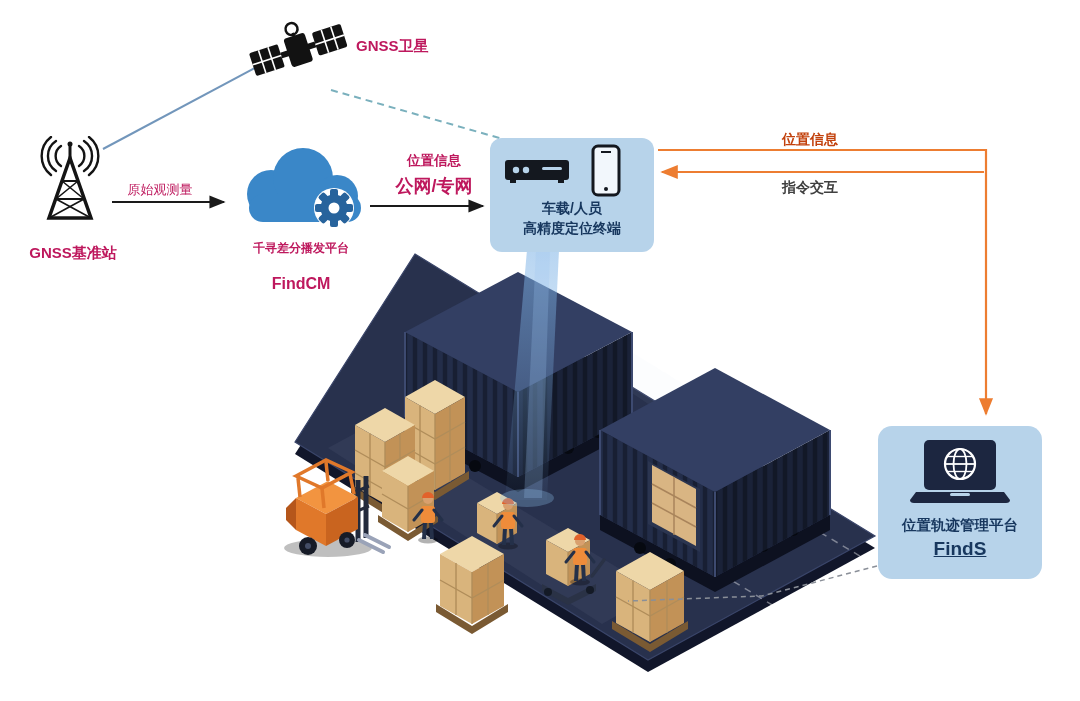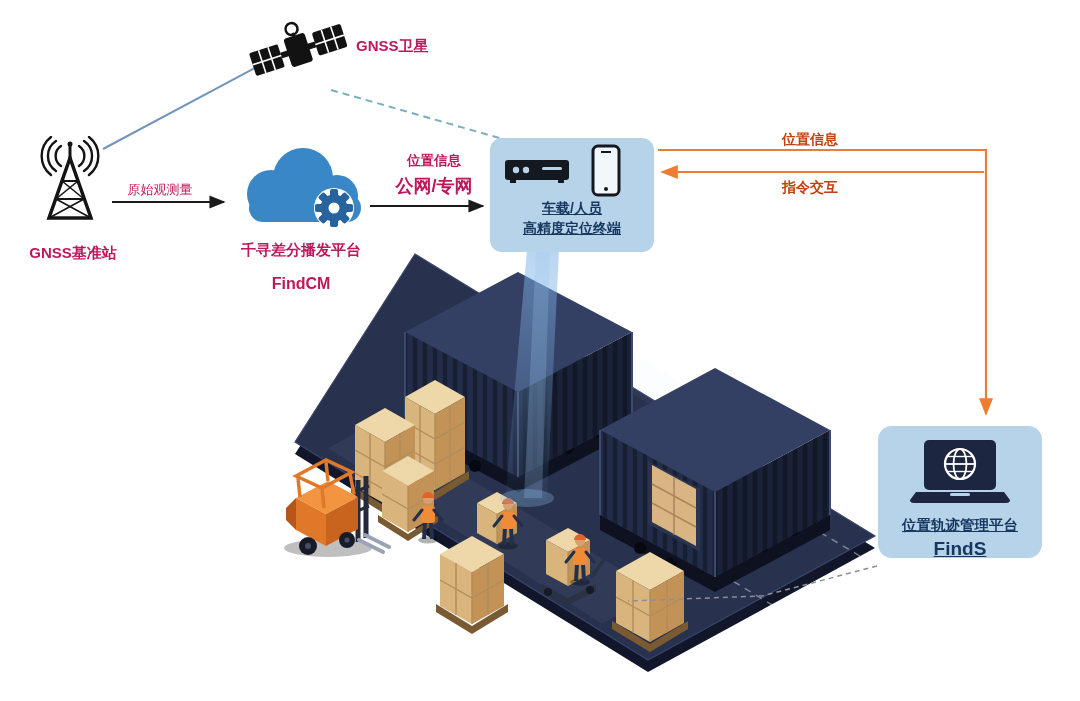--- a/index.html
+++ b/index.html
@@ -2,21 +2,21 @@
 <html><head>
 <meta charset="utf-8">
 <style>
   * { margin:0; padding:0; box-sizing:border-box; }
   html,body { background:#ffffff; font-family:"Liberation Sans","DejaVu Sans",sans-serif; }
   .canvas { position:relative; width:1080px; height:701px; background:#ffffff; overflow:hidden; }
   .abs { position:absolute; }
   .lbl { position:absolute; color:#be185d; white-space:nowrap; line-height:1.2; }
   .center { text-align:center; }
   .panel { position:absolute; background:#b7d3ea; border-radius:12px; }
-  .ptext { position:absolute; left:0; width:100%; text-align:center; font-size:14px; font-weight:700; color:#17375e; white-space:nowrap;text-decoration:underline; }
+  .ptext { position:absolute; left:0; width:100%; text-align:center; font-size:14px; font-weight:700; color:#17375e; white-space:nowrap; }
   .underline { text-decoration:underline; }
   svg { display:block; }
   .layer { position:absolute; inset:0; pointer-events:none; }
 </style>
 </head>
 <body>
 
 <div class="canvas">
 
   <svg class="abs" style="left:250px;top:240px" width="640" height="440" viewBox="0 0 640 440">
@@ -292,21 +292,21 @@
         <rect x="-4" y="-19" width="8" height="9" rx="2" transform="rotate(135)"></rect>
         <rect x="-4" y="-19" width="8" height="9" rx="2" transform="rotate(180)"></rect>
         <rect x="-4" y="-19" width="8" height="9" rx="2" transform="rotate(225)"></rect>
         <rect x="-4" y="-19" width="8" height="9" rx="2" transform="rotate(270)"></rect>
         <rect x="-4" y="-19" width="8" height="9" rx="2" transform="rotate(315)"></rect>
         <circle r="13.5"></circle>
       </g>
       <circle r="5.5" fill="#ffffff"></circle>
     </g>
   </svg>
-  <div class="lbl center" style="left:222px;top:241px;width:158px;font-size:15px;font-weight:700">千寻差分播发平台</div>
+  <div class="lbl center" style="left:222px;top:241px;width:158px;font-size:12px;font-weight:700">千寻差分播发平台</div>
   <div class="lbl center" style="left:222px;top:274px;width:158px;font-size:16px;font-weight:700">FindCM</div>
 
   <div class="lbl center" style="left:385px;top:153px;width:98px;font-size:13.5px;font-weight:600">位置信息</div>
   <div class="lbl center" style="left:385px;top:176px;width:98px;font-size:18px;font-weight:600">公网/专网</div>
 
   <div class="panel" style="left:490px;top:138px;width:164px;height:114px">
     <svg style="position:absolute;left:14px;top:16px" width="70" height="30" viewBox="0 0 70 30">
       <rect x="1" y="6" width="64" height="20" rx="3" fill="#14181f"></rect>
       <circle cx="12" cy="16" r="3.2" fill="#b7d3ea"></circle>
       <circle cx="22" cy="16" r="3.2" fill="#b7d3ea"></circle>
@@ -317,23 +317,23 @@
     <svg style="position:absolute;left:100px;top:6px" width="32" height="54" viewBox="0 0 32 54">
       <rect x="3" y="2" width="26" height="49" rx="5" fill="#f2f7fc" stroke="#14181f" stroke-width="3"></rect>
       <line x1="11" y1="8" x2="21" y2="8" stroke="#14181f" stroke-width="2"></line>
       <circle cx="16" cy="45" r="2" fill="#14181f"></circle>
     </svg>
     <div class="ptext" style="top:62px">车载/人员</div>
     <div class="ptext" style="top:82px">高精度定位终端</div>
   </div>
 
   <div class="lbl center" style="left:740px;top:131px;width:140px;font-size:14px;font-weight:600;color:#c2410c">位置信息</div>
-  <div class="lbl center" style="left:740px;top:179px;width:140px;font-size:14px;font-weight:600;color:#c2410c">指令交互</div>
-
-  <div class="panel" style="left:878px;top:426px;width:164px;height:132px;border-radius:14px">
+  <div class="lbl center" style="left:740px;top:179px;width:140px;font-size:14px;font-weight:600;color:#404040">指令交互</div>
+
+  <div class="panel" style="left:878px;top:426px;width:164px;height:153px;border-radius:14px">
     <svg style="position:absolute;left:32px;top:14px" width="100" height="66" viewBox="0 0 100 66">
       <rect x="14" y="0" width="72" height="50" rx="5" fill="#1c2640"></rect>
       <circle cx="50" cy="24" r="15" fill="none" stroke="#ffffff" stroke-width="2.2"></circle>
       <ellipse cx="50" cy="24" rx="6.5" ry="15" fill="none" stroke="#ffffff" stroke-width="1.8"></ellipse>
       <line x1="35" y1="24" x2="65" y2="24" stroke="#ffffff" stroke-width="1.8"></line>
       <line x1="37" y1="16.5" x2="63" y2="16.5" stroke="#ffffff" stroke-width="1.4"></line>
       <line x1="37" y1="31.5" x2="63" y2="31.5" stroke="#ffffff" stroke-width="1.4"></line>
       <path d="M6,52 L94,52 L100,60 Q100,63 96,63 L4,63 Q0,63 0,60 Z" fill="#1c2640"></path>
       <rect x="40" y="53" width="20" height="3" rx="1.5" fill="#b7d3ea"></rect>
     </svg>

